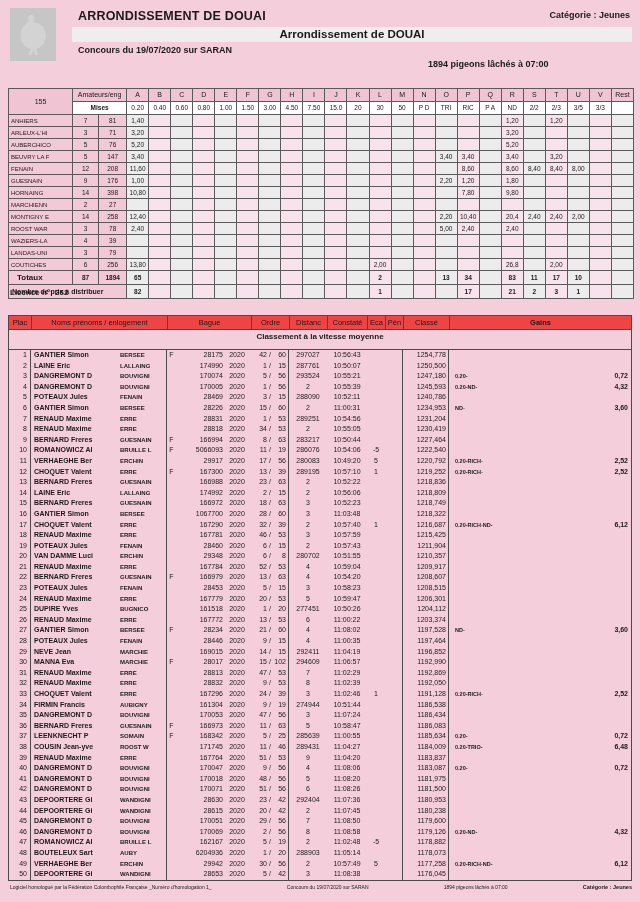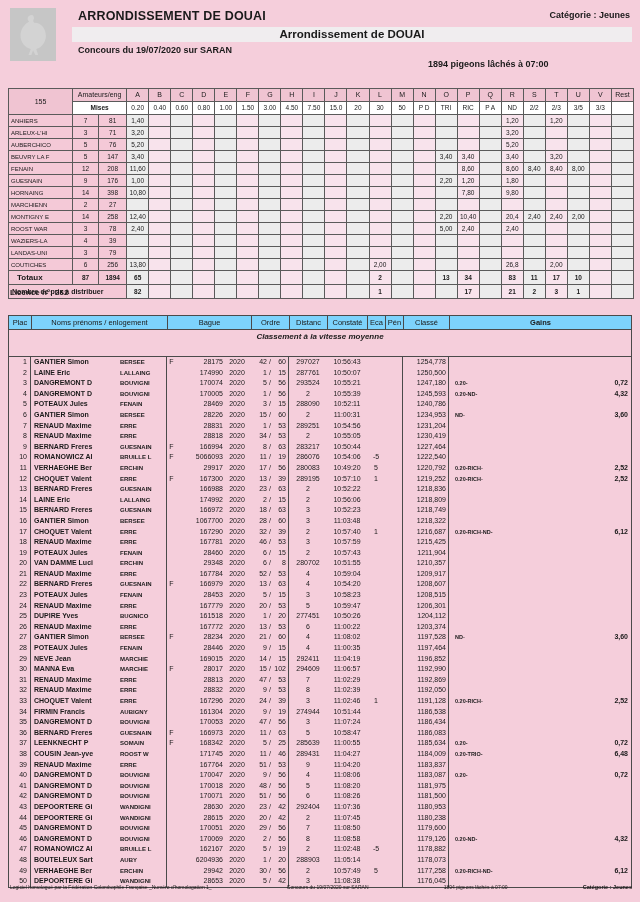--- a/index.html
+++ b/index.html
@@ -33,28 +33,28 @@
   #stakeTable tr.trow td{height:13px;font-weight:bold;}
   #stakeTable td.tlabel{background:#f4c9d7;text-align:left;padding-left:8px;font-size:8px;}
   #stakeTable td.plzlabel{background:#f4c9d7;text-align:left;padding-left:3px;font-size:7px;}
 
   .reclam{position:absolute;left:10px;top:288px;width:622px;display:flex;
           justify-content:space-between;font-size:8px;font-weight:bold;}
 
   
   #results{position:absolute;left:8px;top:315px;width:624px;}
   .rhead{display:flex;height:15px;line-height:14px;font-size:7.5px;}
-  .rhead span{border:1px solid #4a4a4a;border-right:none;background:#7dd3fc;text-align:center;
+  .rhead span{border:1px solid #4a4a4a;border-right:none;background:#ef4444;text-align:center;
               overflow:hidden;box-sizing:border-box;}
   .rhead span:last-child{border-right:1px solid #4a4a4a;font-weight:bold;}
   .h-plac{width:23px;}.h-noms{width:136px;}.h-bague{width:84px;}.h-ordre{width:38px;}
   .h-dist{width:38px;}.h-time{width:40px;}.h-eca{width:18px;}.h-pen{width:18px;}
   .h-classe{width:46px;}.h-gains{flex:1;}
-  .rsub{border:1px solid #4a4a4a;border-top:none;height:27px;line-height:13px;text-align:center;
-        font-weight:bold;font-size:8px;box-sizing:border-box;font-style:italic;}
+  .rsub{border:1px solid #4a4a4a;border-top:none;height:20px;line-height:13px;text-align:center;
+        font-weight:bold;font-size:8px;box-sizing:border-box;}
   .rbody{border:1px solid #4a4a4a;border-top:none;box-sizing:border-box;}
   .rrow{display:flex;height:10.6px;line-height:10.6px;font-size:7px;white-space:nowrap;}
   .rrow span{overflow:hidden;box-sizing:border-box;display:block;}
   .cp{width:22px;text-align:right;padding-right:3px;border-right:1px solid #4a4a4a;}
   .cn{width:89px;font-weight:bold;padding-left:3px;}
   .cc{width:47px;font-weight:bold;font-size:6px;border-right:1px solid #4a4a4a;}
   .cs{width:9px;text-align:center;}
   .cb{width:47px;text-align:right;}
   .cy{width:28px;text-align:center;}
   .con{width:16px;text-align:right;}

